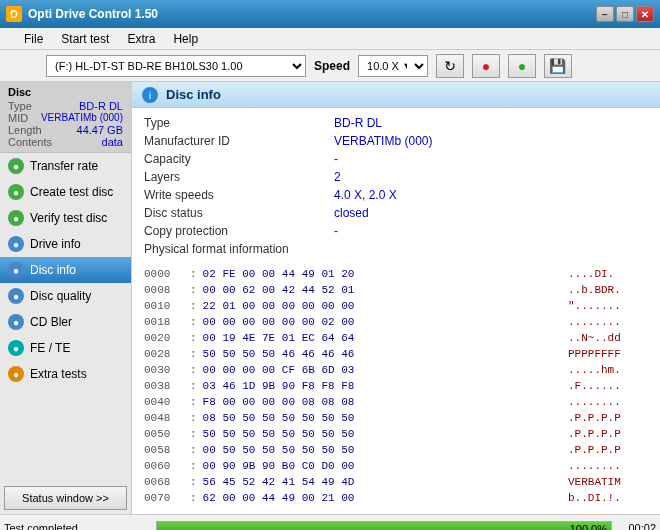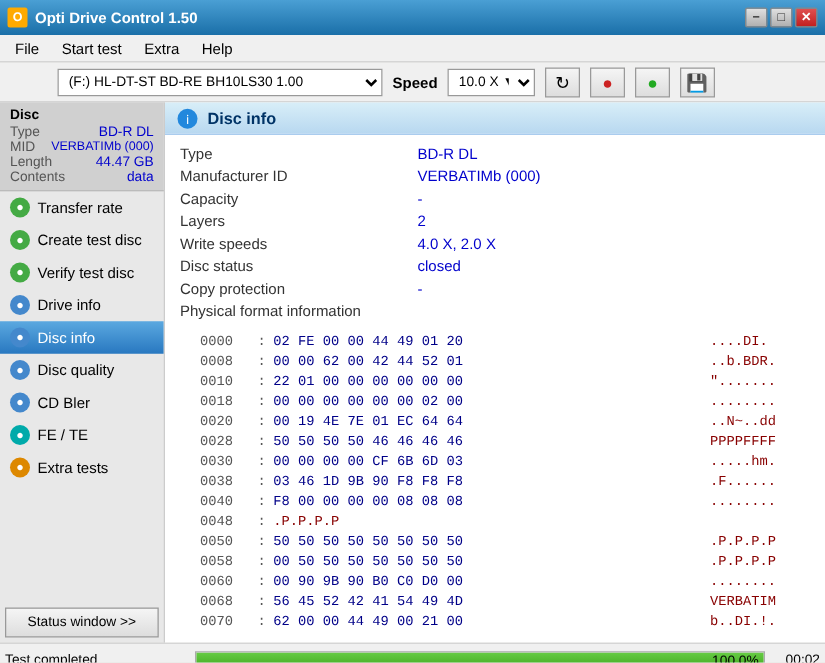--- a/index.html
+++ b/index.html
@@ -51,21 +51,21 @@
       color: #333;
     }
     .tb-btn.close { background: linear-gradient(to bottom, #e05050, #c02020); color: white; }
 
     
     .menu-bar {
       background: #f0f0f0;
       height: 22px;
       display: flex;
       align-items: center;
-      padding: 0 4px;
+      padding: 0 16px;
       border-bottom: 1px solid #ccc;
       gap: 2px;
     }
     .menu-item {
       padding: 2px 8px;
       cursor: pointer;
       color: #000;
       font-size: 12px;
     }
 
@@ -236,21 +236,20 @@
     .info-val {
       color: #0000cc;
     }
 
     
     .hex-section {
       padding: 0 12px 8px;
       font-family: 'Courier New', monospace;
       font-size: 11px;
       overflow-y: auto;
-      margin-left: 16px;
     }
     .hex-row {
       display: flex;
       gap: 6px;
       line-height: 16px;
     }
     .hex-addr { color: #555; width: 40px; }
     .hex-sep { color: #555; }
     .hex-bytes { color: #000088; flex: 1; }
     .hex-chars { color: #880000; width: 80px; }
@@ -497,20 +496,21 @@
           </div>
           <div class="hex-row">
             <span class="hex-addr">0040</span>
             <span class="hex-sep">:</span>
             <span class="hex-bytes">F8 00 00 00 00 08 08 08</span>
             <span class="hex-chars">........</span>
           </div>
           <div class="hex-row">
             <span class="hex-addr">0048</span>
             <span class="hex-sep">:</span>
+            <span class="hex-bytes">08 50 50 50 50 50 50 50</span>
             <span class="hex-chars">.P.P.P.P</span>
           </div>
           <div class="hex-row">
             <span class="hex-addr">0050</span>
             <span class="hex-sep">:</span>
             <span class="hex-bytes">50 50 50 50 50 50 50 50</span>
             <span class="hex-chars">.P.P.P.P</span>
           </div>
           <div class="hex-row">
             <span class="hex-addr">0058</span>

